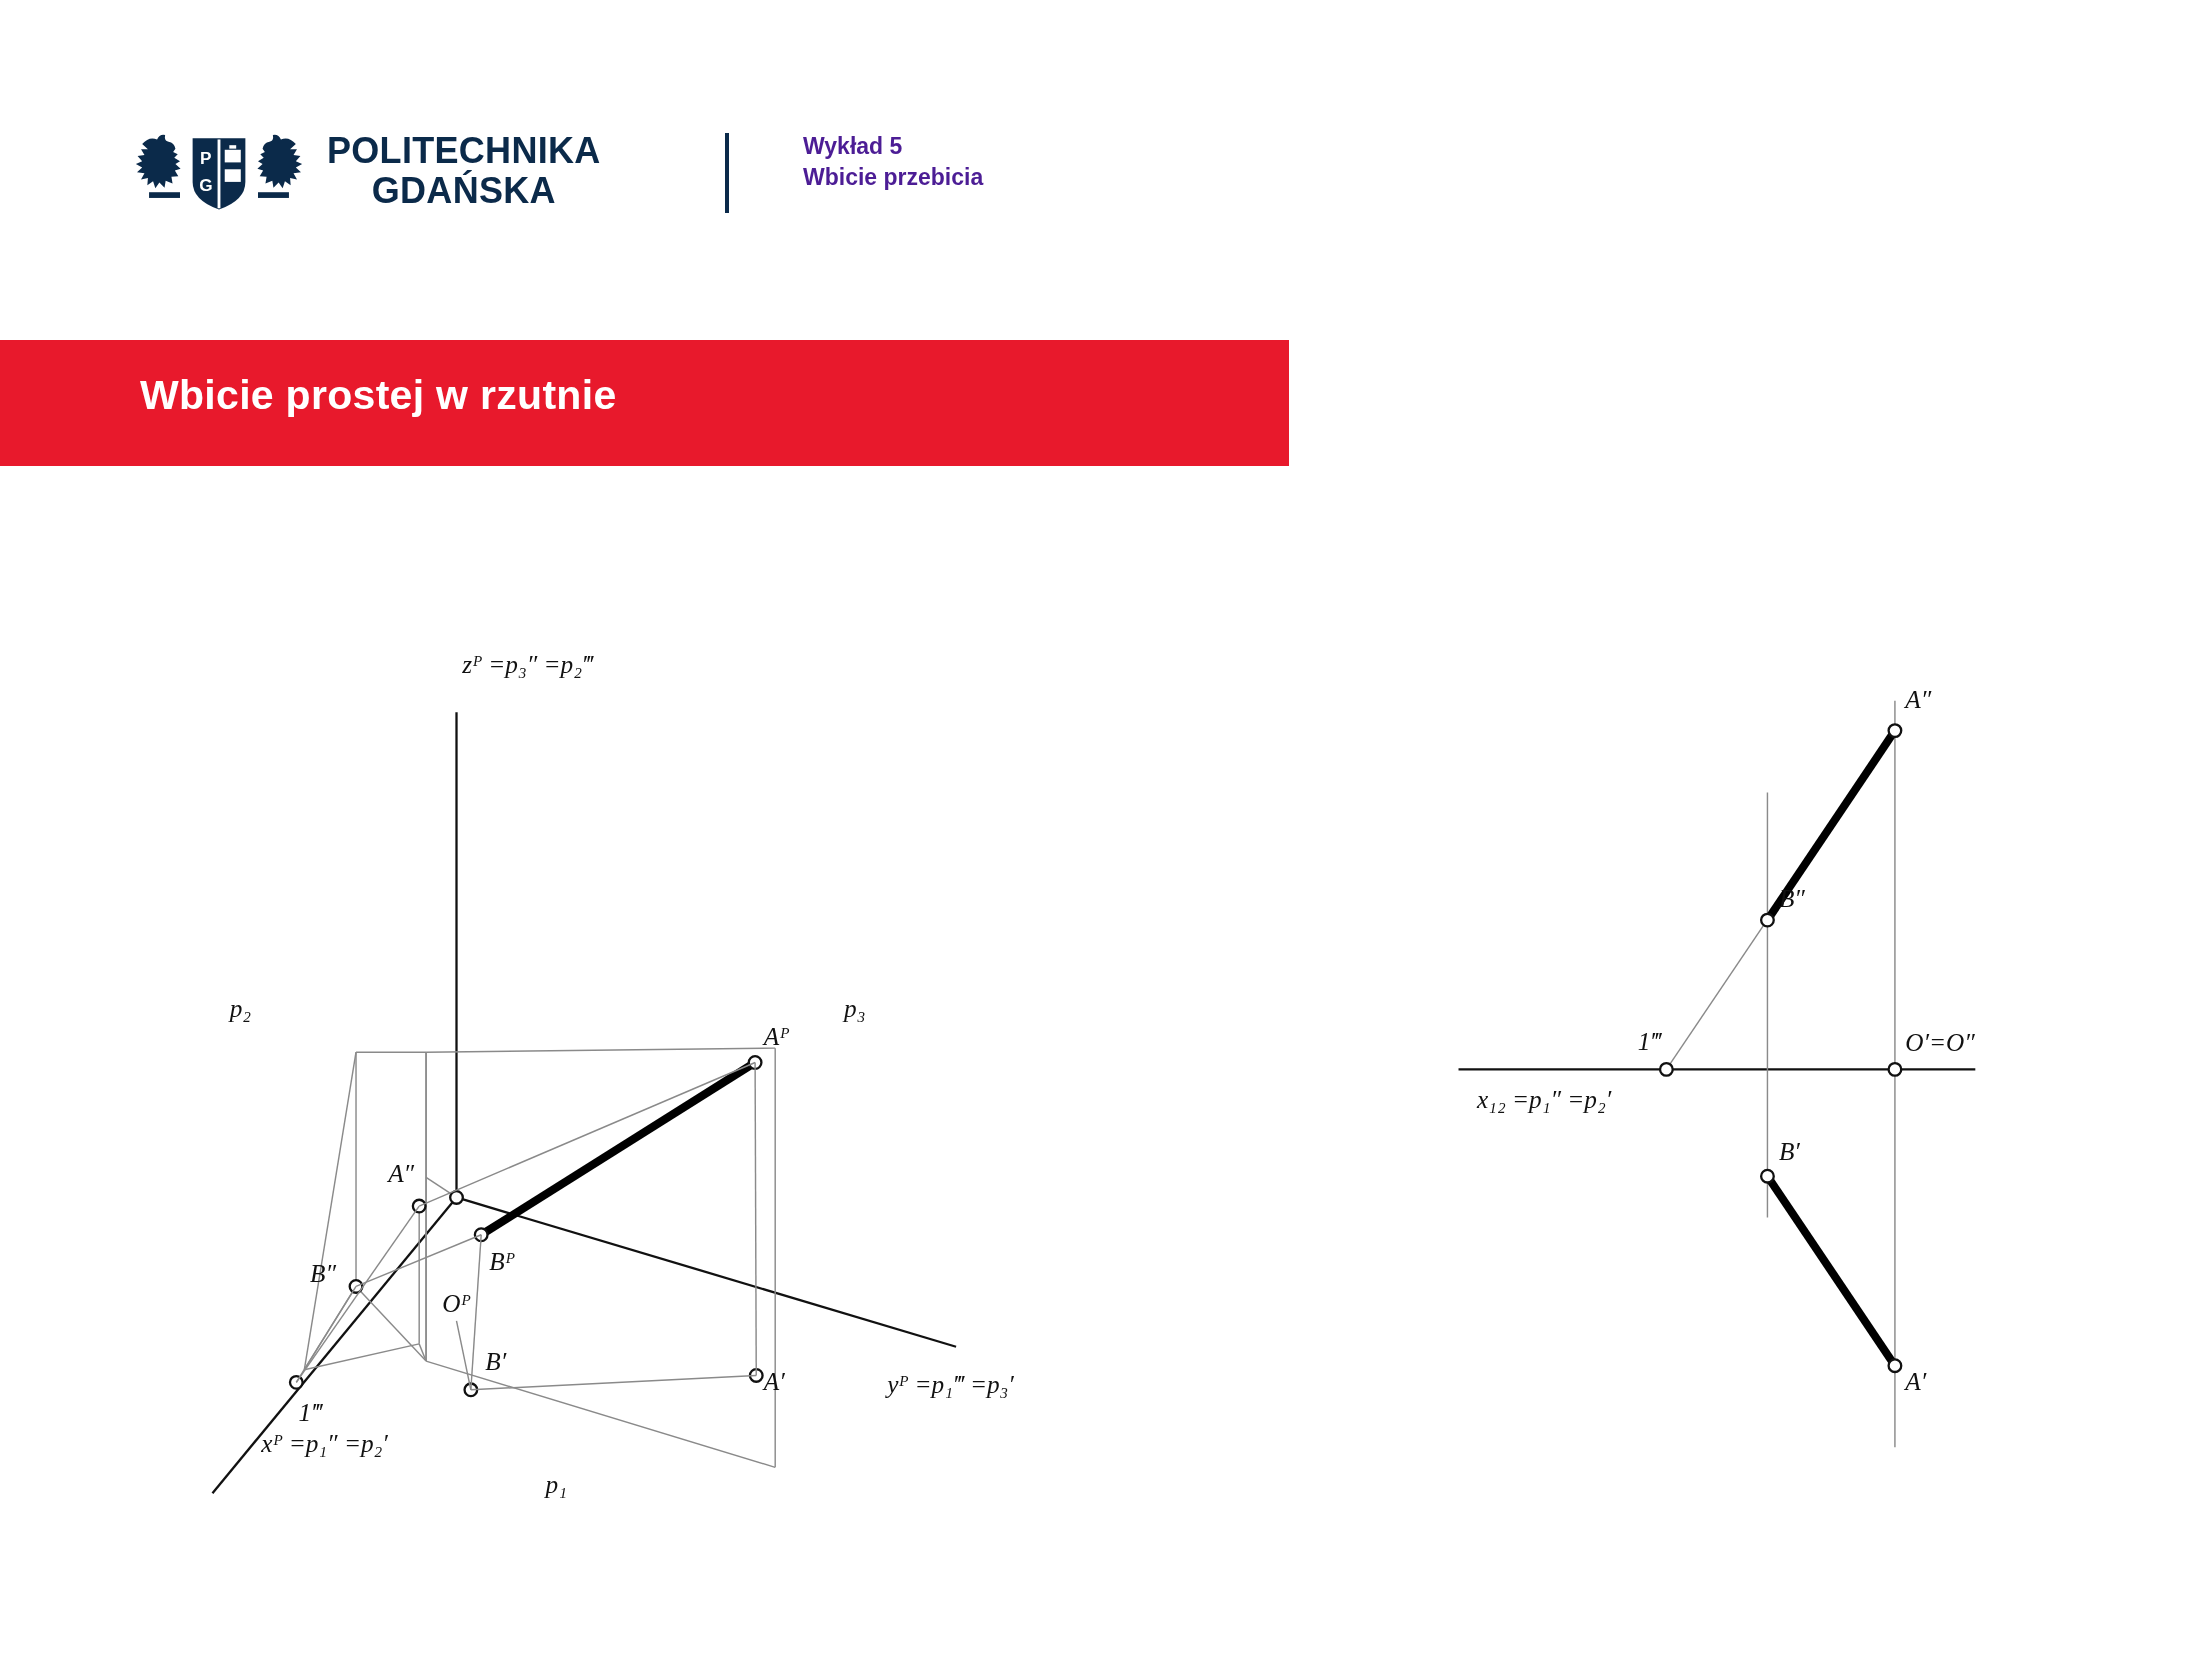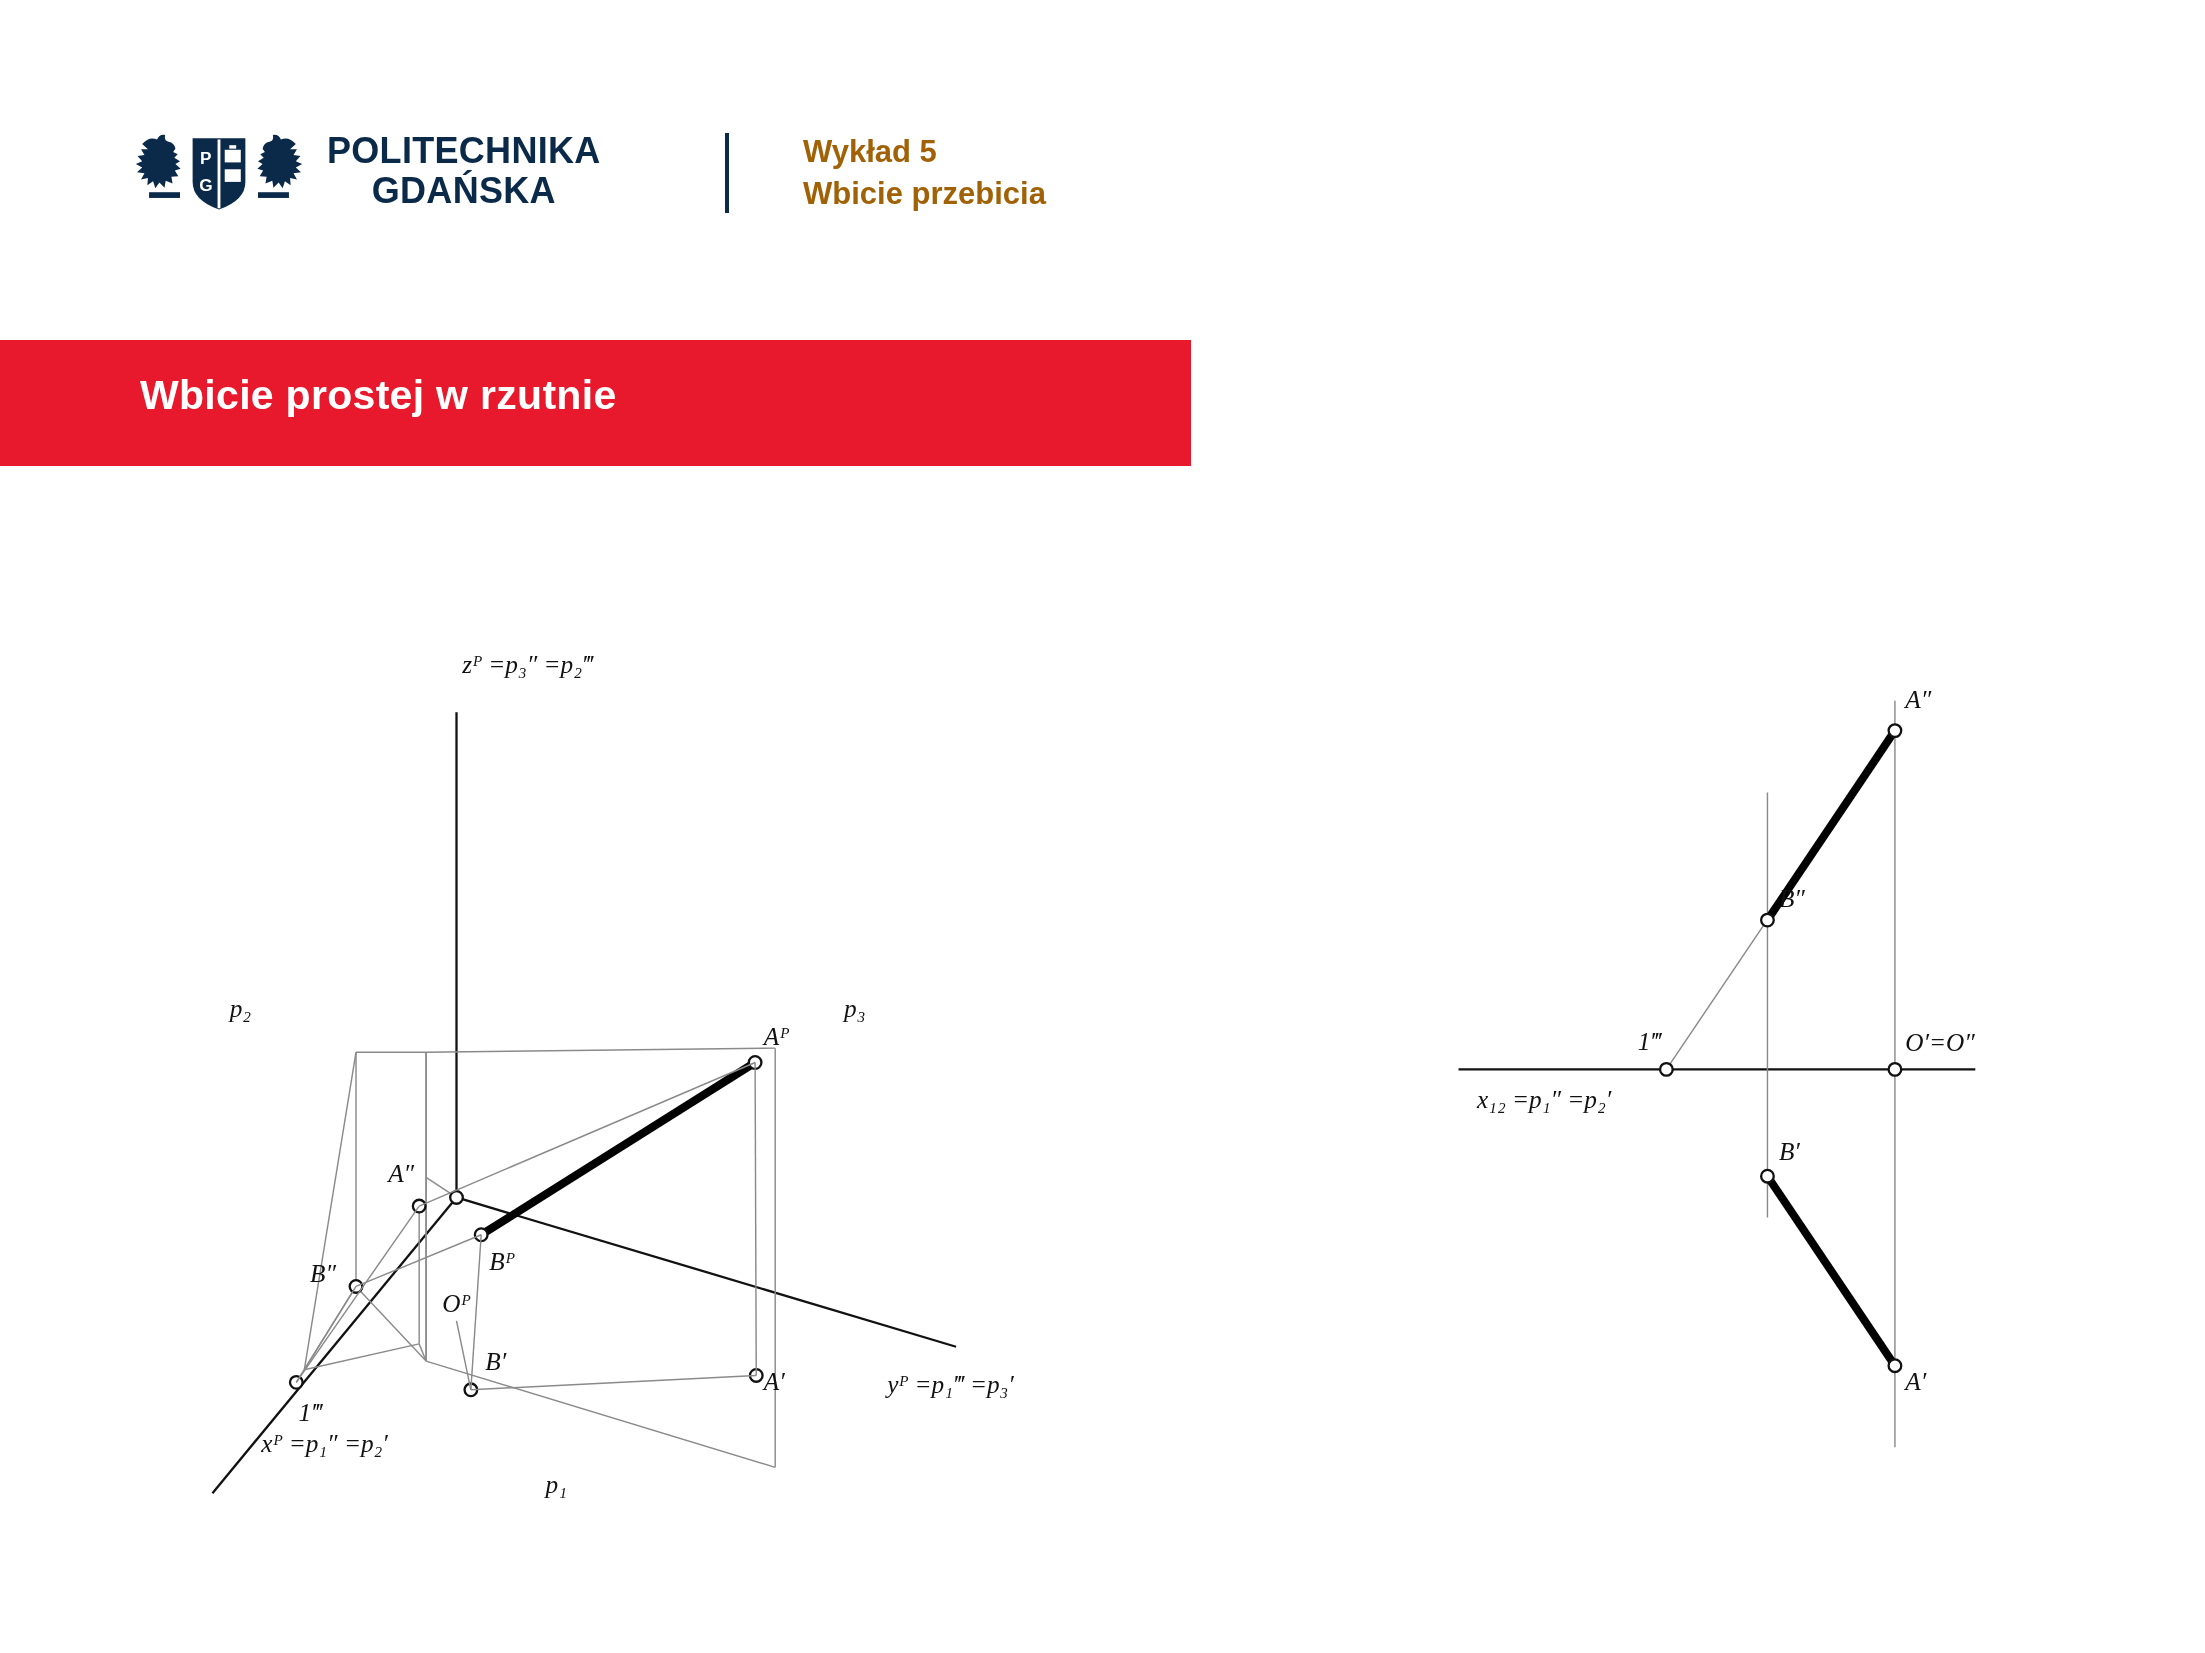--- a/index.html
+++ b/index.html
@@ -49,32 +49,32 @@
     left: 725px;
     top: 133px;
     width: 4px;
     height: 80px;
     background: #0b2a4a;
   }
   .lecture-block {
     position: absolute;
     left: 803px;
     top: 131px;
-    color: #a16207;
+    color: #4c1d95;
     font-weight: bold;
-    font-size: 31px;
+    font-size: 23px;
     line-height: 1.35;
   }
 
   
   .title-band {
     position: absolute;
     left: 0;
     top: 340px;
-    width: 1191px;
+    width: 1289px;
     height: 126px;
     background: #e8192c;
   }
   .title-band .band-title {
     position: absolute;
     left: 140px;
     top: 32px;
     color: #ffffff;
     font-weight: bold;
     font-size: 41px;

